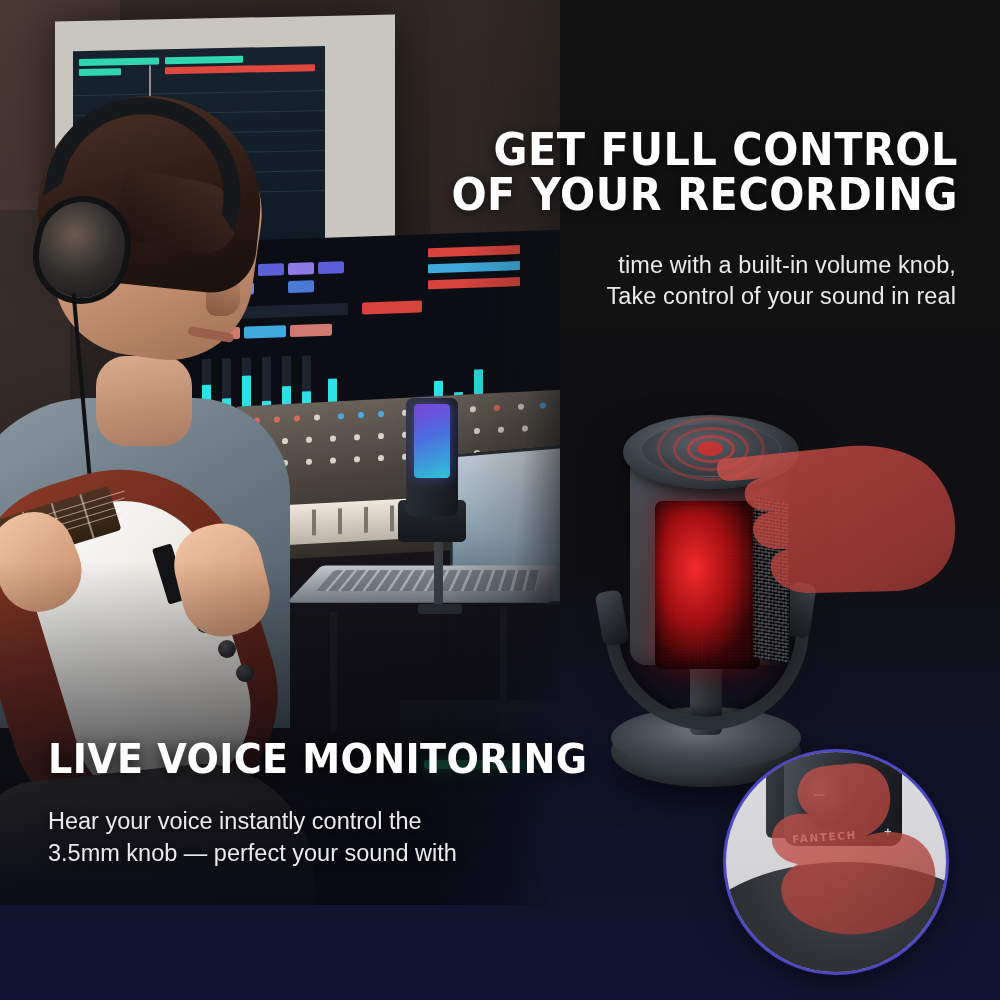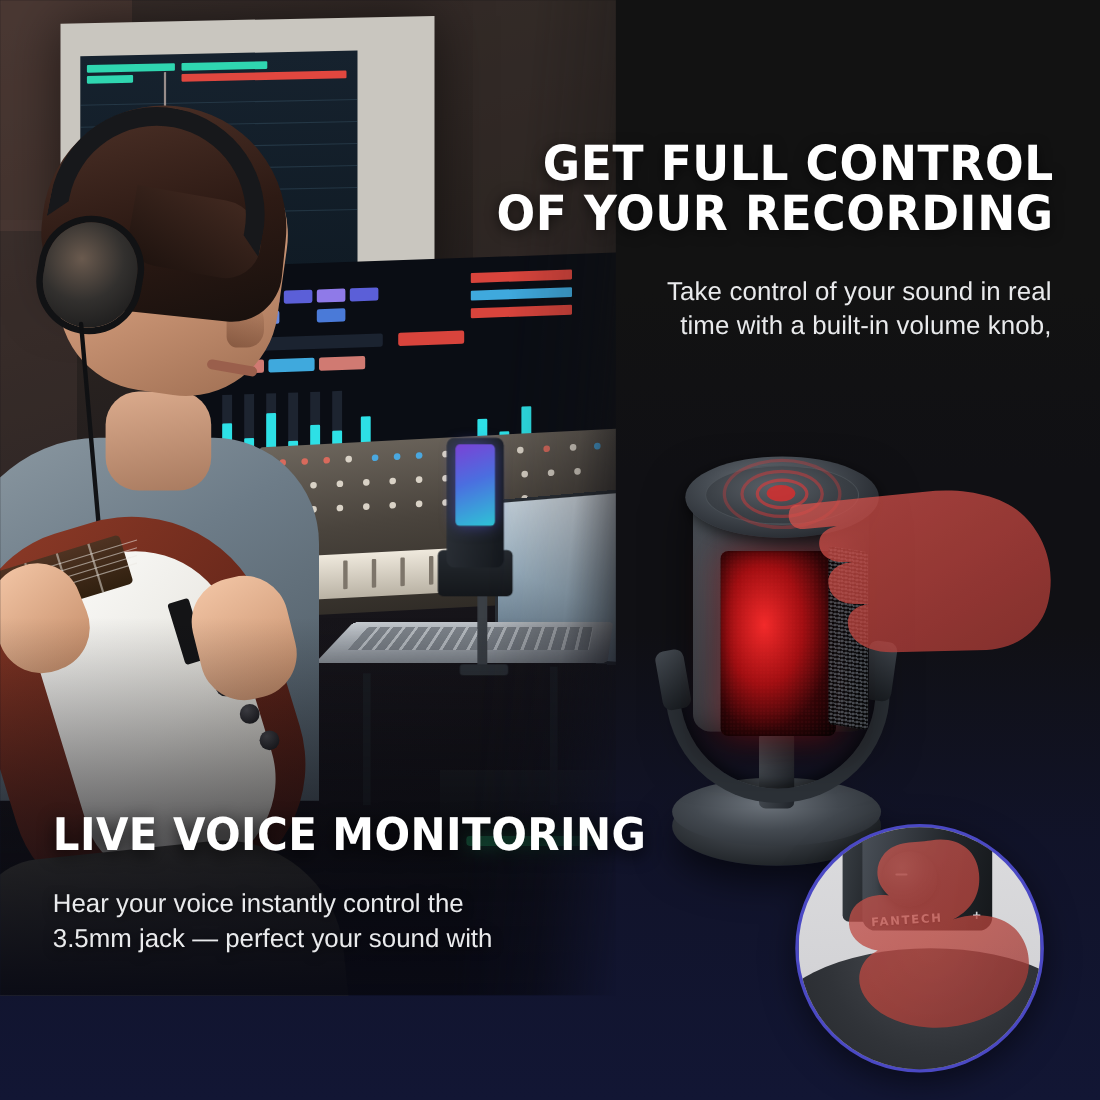--- a/index.html
+++ b/index.html
@@ -523,28 +523,28 @@
     <div class="hand" style="left:-6px;top:512px;width:84px;height:100px;transform:rotate(-22deg);"></div>
     <div class="hand" style="left:178px;top:524px;width:88px;height:112px;transform:rotate(-14deg);"></div>
     <div class="p-leg"></div>
   </div>
 
   <div class="headline">
     <div>GET FULL CONTROL</div>
     <div>OF YOUR RECORDING</div>
   </div>
   <div class="body-right">
+    <div>time with a built-in volume knob,</div>
     <div>Take control of your sound in real</div>
-    <div>time with a built-in volume knob,</div>
   </div>
 
   <div class="headline2">LIVE VOICE MONITORING</div>
   <div class="body-left">
     <div>Hear your voice instantly control the</div>
-    <div>3.5mm jack — perfect your sound with</div>
+    <div>3.5mm knob — perfect your sound with</div>
   </div>
 
   <div class="product">
     <div class="mic-base"></div>
     <div class="mic-base-rim"></div>
     <div class="mic-post"></div>
     <div class="mic-yoke"></div>
     <div class="yoke-band" style="left:24px;top:176px;transform:rotate(-10deg);"></div>
     <div class="yoke-band" style="left:212px;top:168px;transform:rotate(8deg);"></div>
     <div class="mic-body"></div>

